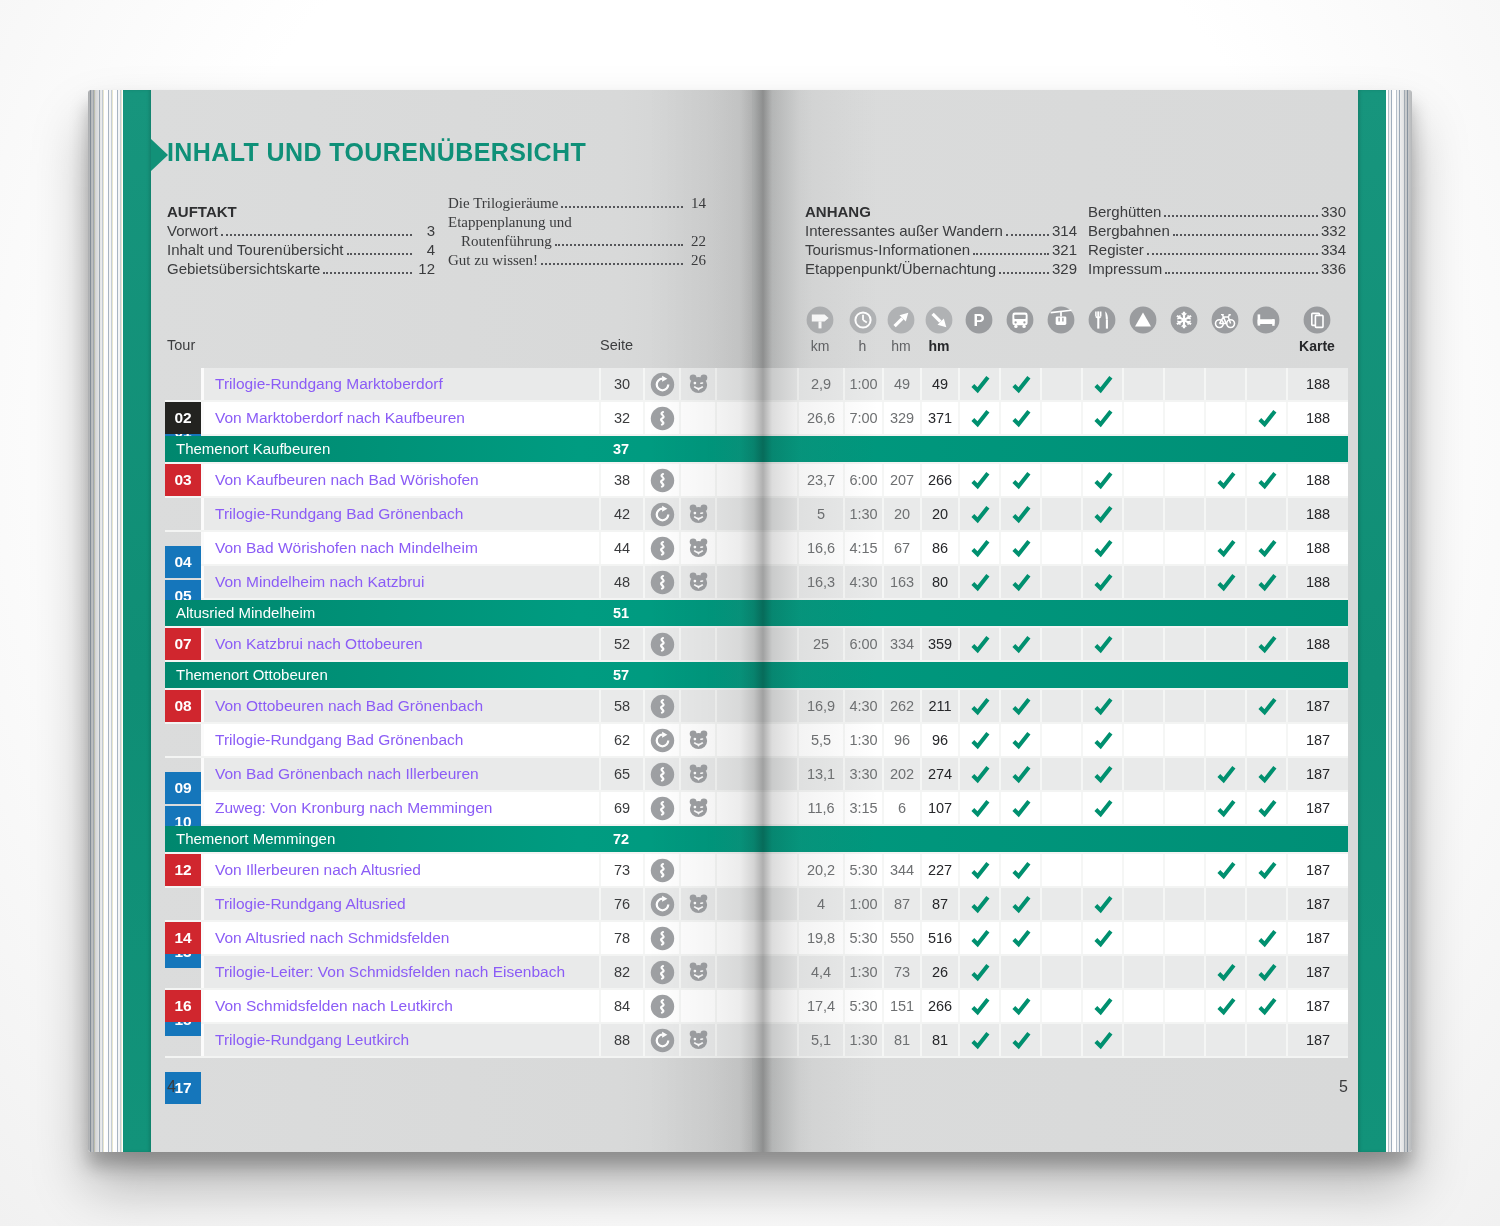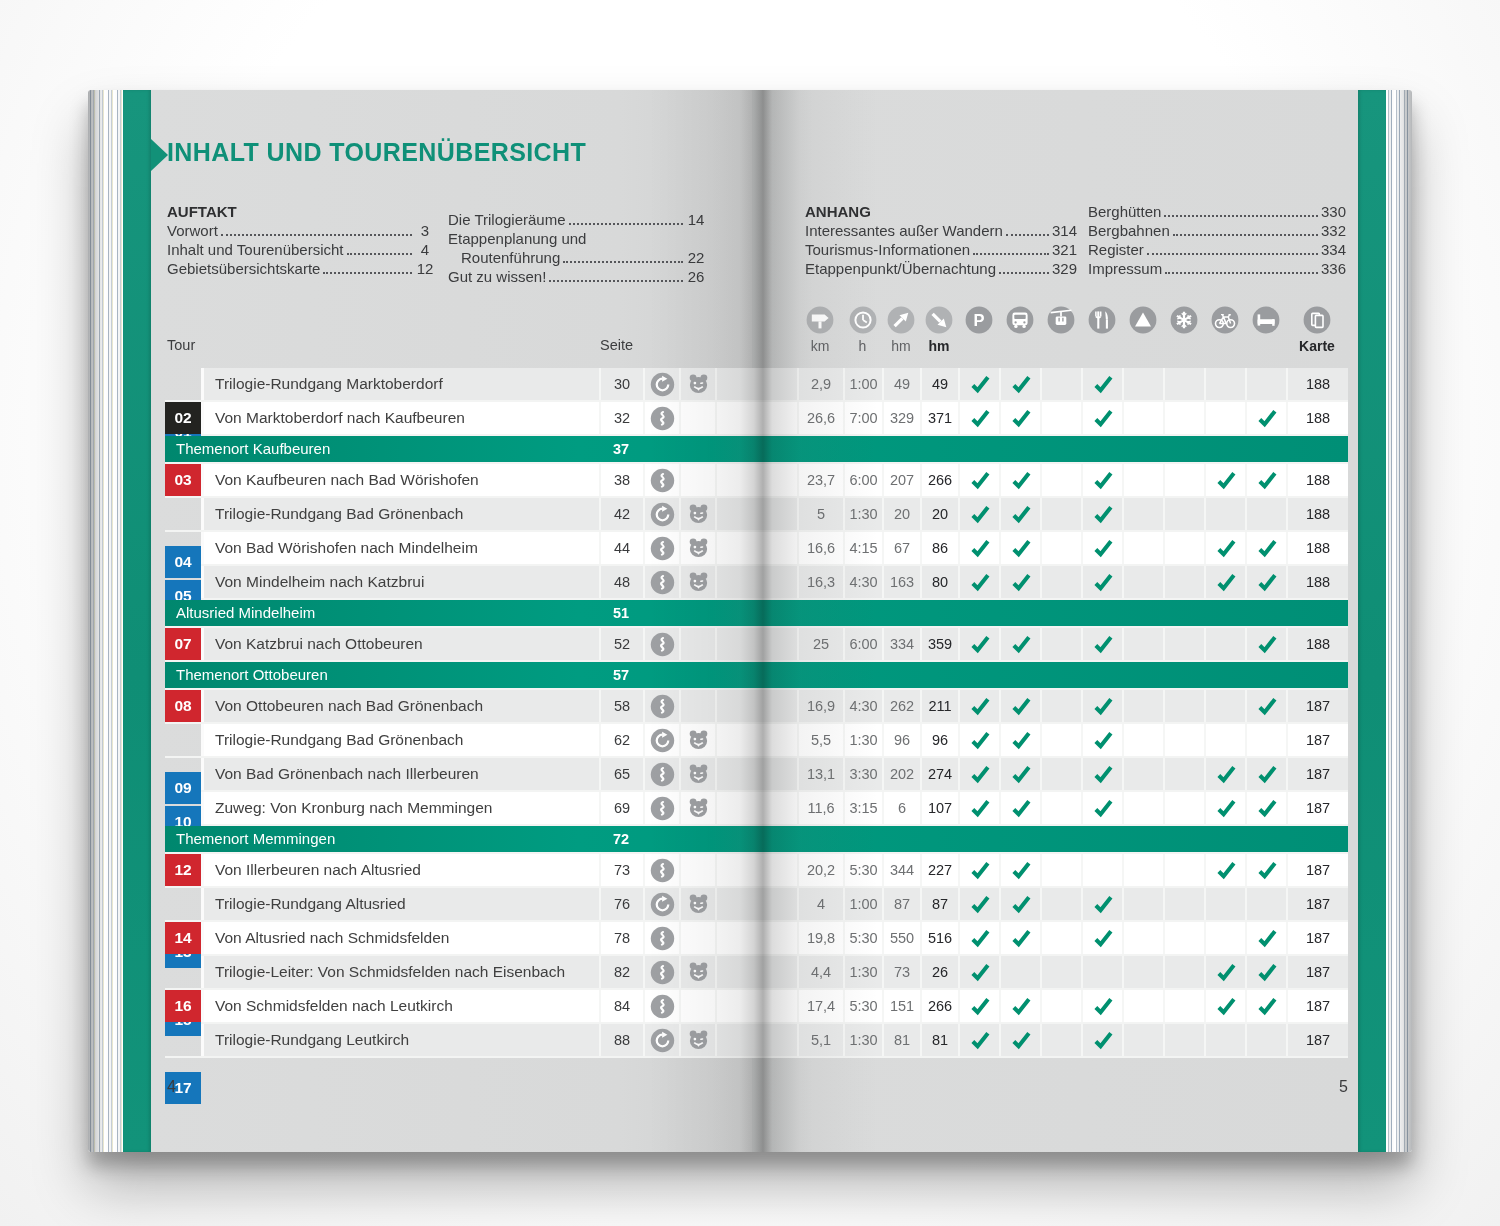--- a/index.html
+++ b/index.html
@@ -44,39 +44,39 @@
     background:linear-gradient(90deg, rgba(0,0,0,0) 0%, rgba(0,0,0,.04) 28%, rgba(70,70,70,.10) 40%, rgba(40,40,40,.20) 46%, rgba(20,20,20,.34) 50%, rgba(40,40,40,.16) 54%, rgba(90,90,90,.07) 66%, rgba(0,0,0,0) 100%);
   }
   
   .title { left:79px; top:48px; width:560px; font-size:25px; font-weight:bold; color:#0f9078; letter-spacing:.4px; z-index:10; }
   .toc { z-index:10; font-size:15px; color:#3b3c3e; line-height:19px; }
   .toc-row { display:flex; align-items:baseline; }
   .toc-row .lab { white-space:nowrap; }
   .toc-row .lab.bold { font-weight:bold; color:#2e2f31; }
   .toc-row .lab.indent { padding-left:13px; }
   .toc-row .dots { flex:1 1 auto; border-bottom:2px dotted #55565a; margin:0 3px 3px 3px; min-width:8px; }
-  .toc-row .pg { text-align:center; min-width:20px; white-space:nowrap; }
+  .toc-row .pg { text-align:right; min-width:20px; white-space:nowrap; }
   
   .grid { display:grid; grid-template-columns:36px 398px 44px 36px 36px 82px 46px 39px 38px 38px repeat(8,41px) 62px; }
   
   .colhead { left:77px; top:198px; width:1183px; height:68px; z-index:10; align-items:end; }
   .colhead .tour-l { grid-column:1/3; font-size:14.5px; color:#3c3d3f; padding:0 0 3px 2px; }
   .colhead .seite-l { grid-column:3/4; font-size:14.5px; color:#3c3d3f; padding:0 0 3px 1px; }
   .hcol { display:flex; flex-direction:column; align-items:center; justify-content:flex-end; gap:3px; padding-bottom:1px; }
   .hic { width:30px; height:30px; display:block; }
   .hlab { font-size:14px; color:#606164; height:17px; line-height:17px; }
   .hlab.dark { color:#26272a; font-weight:bold; }
   
   .tbl { left:77px; top:278px; width:1183px; z-index:10; }
   .row { height:34px; border-bottom:2px solid #f3f4f3; }
   .row:nth-child(odd) { --bg:#e9eaea; }
   .row:nth-child(even){ --bg:#ffffff; }
   .row .c { background:var(--bg); border-left:2px solid #f5f6f5; height:32px; display:flex; align-items:center; justify-content:center; overflow:hidden; }
   .row .c:first-child { border-left:none; }
-  .row .c.name { border-left:3px solid #fbfbfb; justify-content:flex-start; padding-left:11px; font-size:15.5px; color:#404040; white-space:nowrap; }
+  .row .c.name { border-left:3px solid #fbfbfb; justify-content:flex-start; padding-left:11px; font-size:15.5px; color:#8b5cf6; white-space:nowrap; }
   .badge { font-weight:bold; font-size:15.5px; color:#fff; }
   .badge.blue  { background:#1576bb !important;margin-top:48px; }
   .badge.red   { background:#d0262e !important; }
   .badge.black { background:#232320 !important; }
   .seite { font-size:14.5px; color:#3a3b3d; }
   .num-g { font-size:14.5px; color:#6e7072; }
   .num-d { font-size:14.5px; color:#26272a; }
   .ric { width:27px; height:27px; display:block; }
   .ck { width:22px; height:22px; display:block; }
   .row.theme { display:block; position:relative; height:28px; border-bottom:2px solid #f3f4f3;
@@ -115,21 +115,21 @@
         <span class="lab  ">Inhalt und Tourenübersicht</span>
         <span class="dots"></span>
         <span class="pg">4</span>
       </div>
       <div class="toc-row">
         <span class="lab  ">Gebietsübersichtskarte</span>
         <span class="dots"></span>
         <span class="pg">12</span>
       </div>
     </div>
-  <div class="toc" id="toc-l2" style="position:absolute; left:360px; top:120px; width:258px;">
+  <div class="toc" id="toc-l2" style="position:absolute; left:360px; top:104px; width:258px;font-family:Liberation Serif, serif;">
       <div class="toc-row">
         <span class="lab  ">Die Trilogieräume</span>
         <span class="dots"></span>
         <span class="pg">14</span>
       </div>
       <div class="toc-row">
         <span class="lab  ">Etappenplanung und</span>
       </div>
       <div class="toc-row">
         <span class="lab  indent">Routenführung</span>

